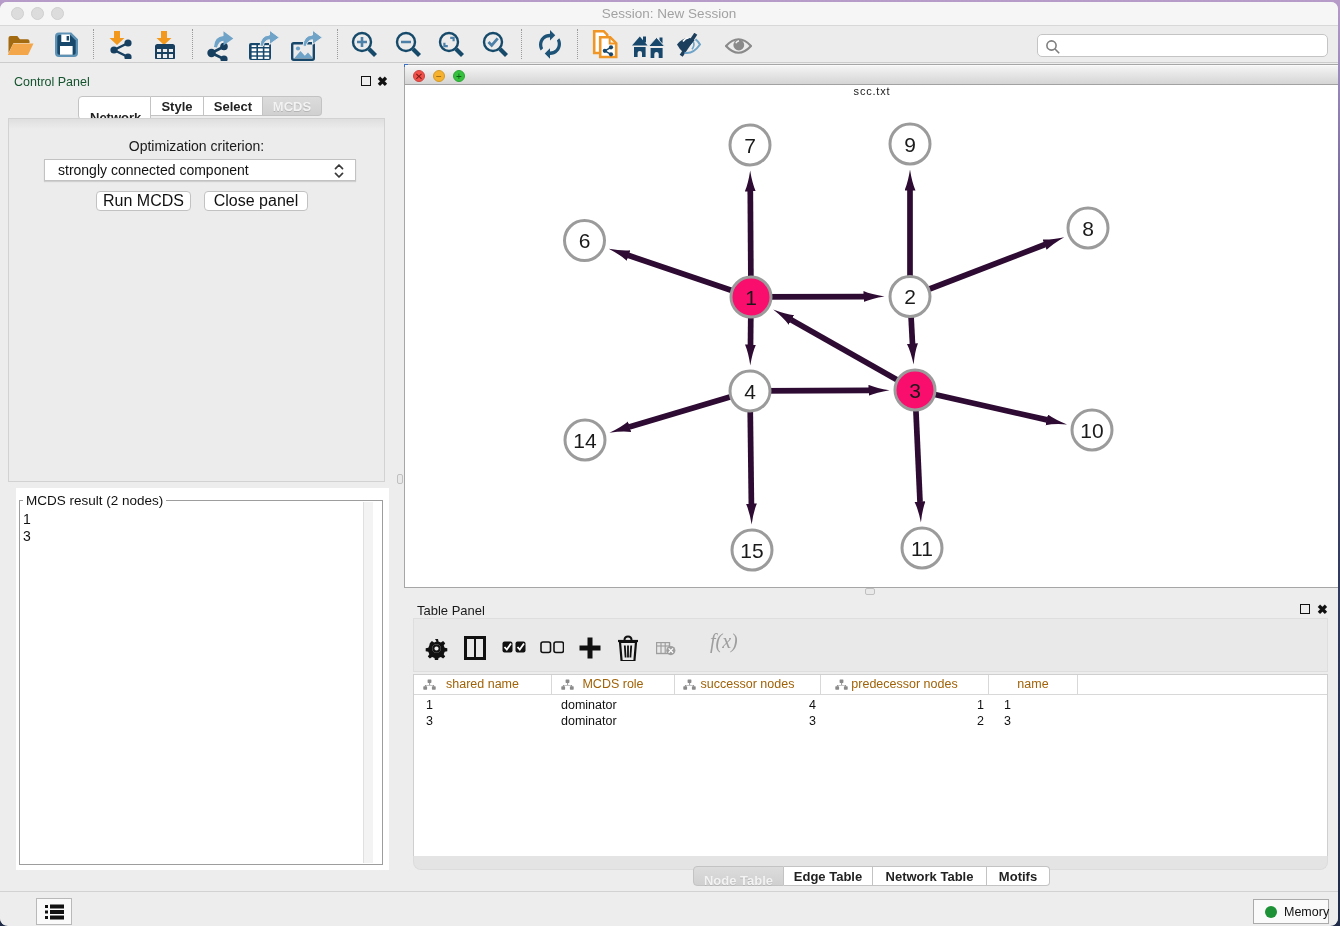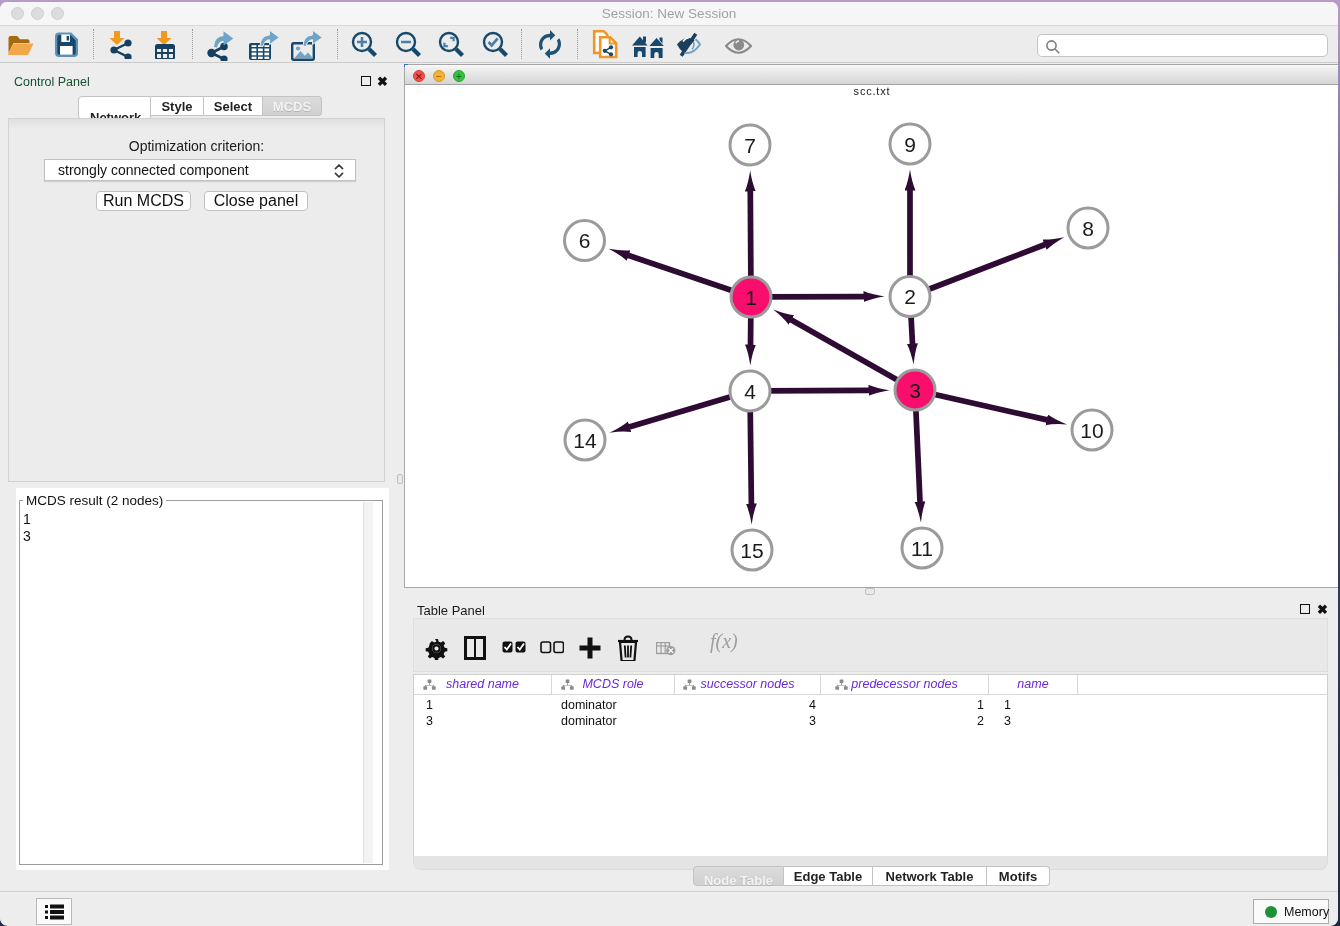--- a/index.html
+++ b/index.html
@@ -71,21 +71,21 @@
 
   
   #tpanel { position:absolute; left:404px; top:596px; width:934px; height:292px; background:#ededed; }
   #tp-title { position:absolute; left:13px; top:4px; font-size:13px; color:#1a1a1a; }
   #tp-toolbar { position:absolute; left:9px; top:20px; width:915px; height:54px; background:#e9e9e9;
                 border:1px solid #dedede; }
   #tbl { position:absolute; left:9px; top:76px; width:915px; height:183px; background:#fff;
          border:1px solid #cfcfcf; }
   .colicon { position:absolute; top:4px; }
   .th { position:absolute; top:0; height:19px; border-right:1px solid #d8d8d8;
-        font-size:12.5px; color:#6d28d9; text-align:center; line-height:19px;font-style:italic; }
+        font-size:12.5px; color:#a16207; text-align:center; line-height:19px; }
   .trow { position:absolute; font-size:12.5px; color:#111; height:16px; line-height:16px; }
 
   
   #btabs { position:absolute; left:0; top:268px; width:934px; }
 
   
   #statusbar { position:absolute; left:0; top:889px; width:1338px; height:34px; background:#ededed;
                border-top:1px solid #d2d2d2; }
   #listbtn { position:absolute; left:36px; top:6px; width:36px; height:27px; background:#fafafa;
              border:1px solid #b9b9b9; }

